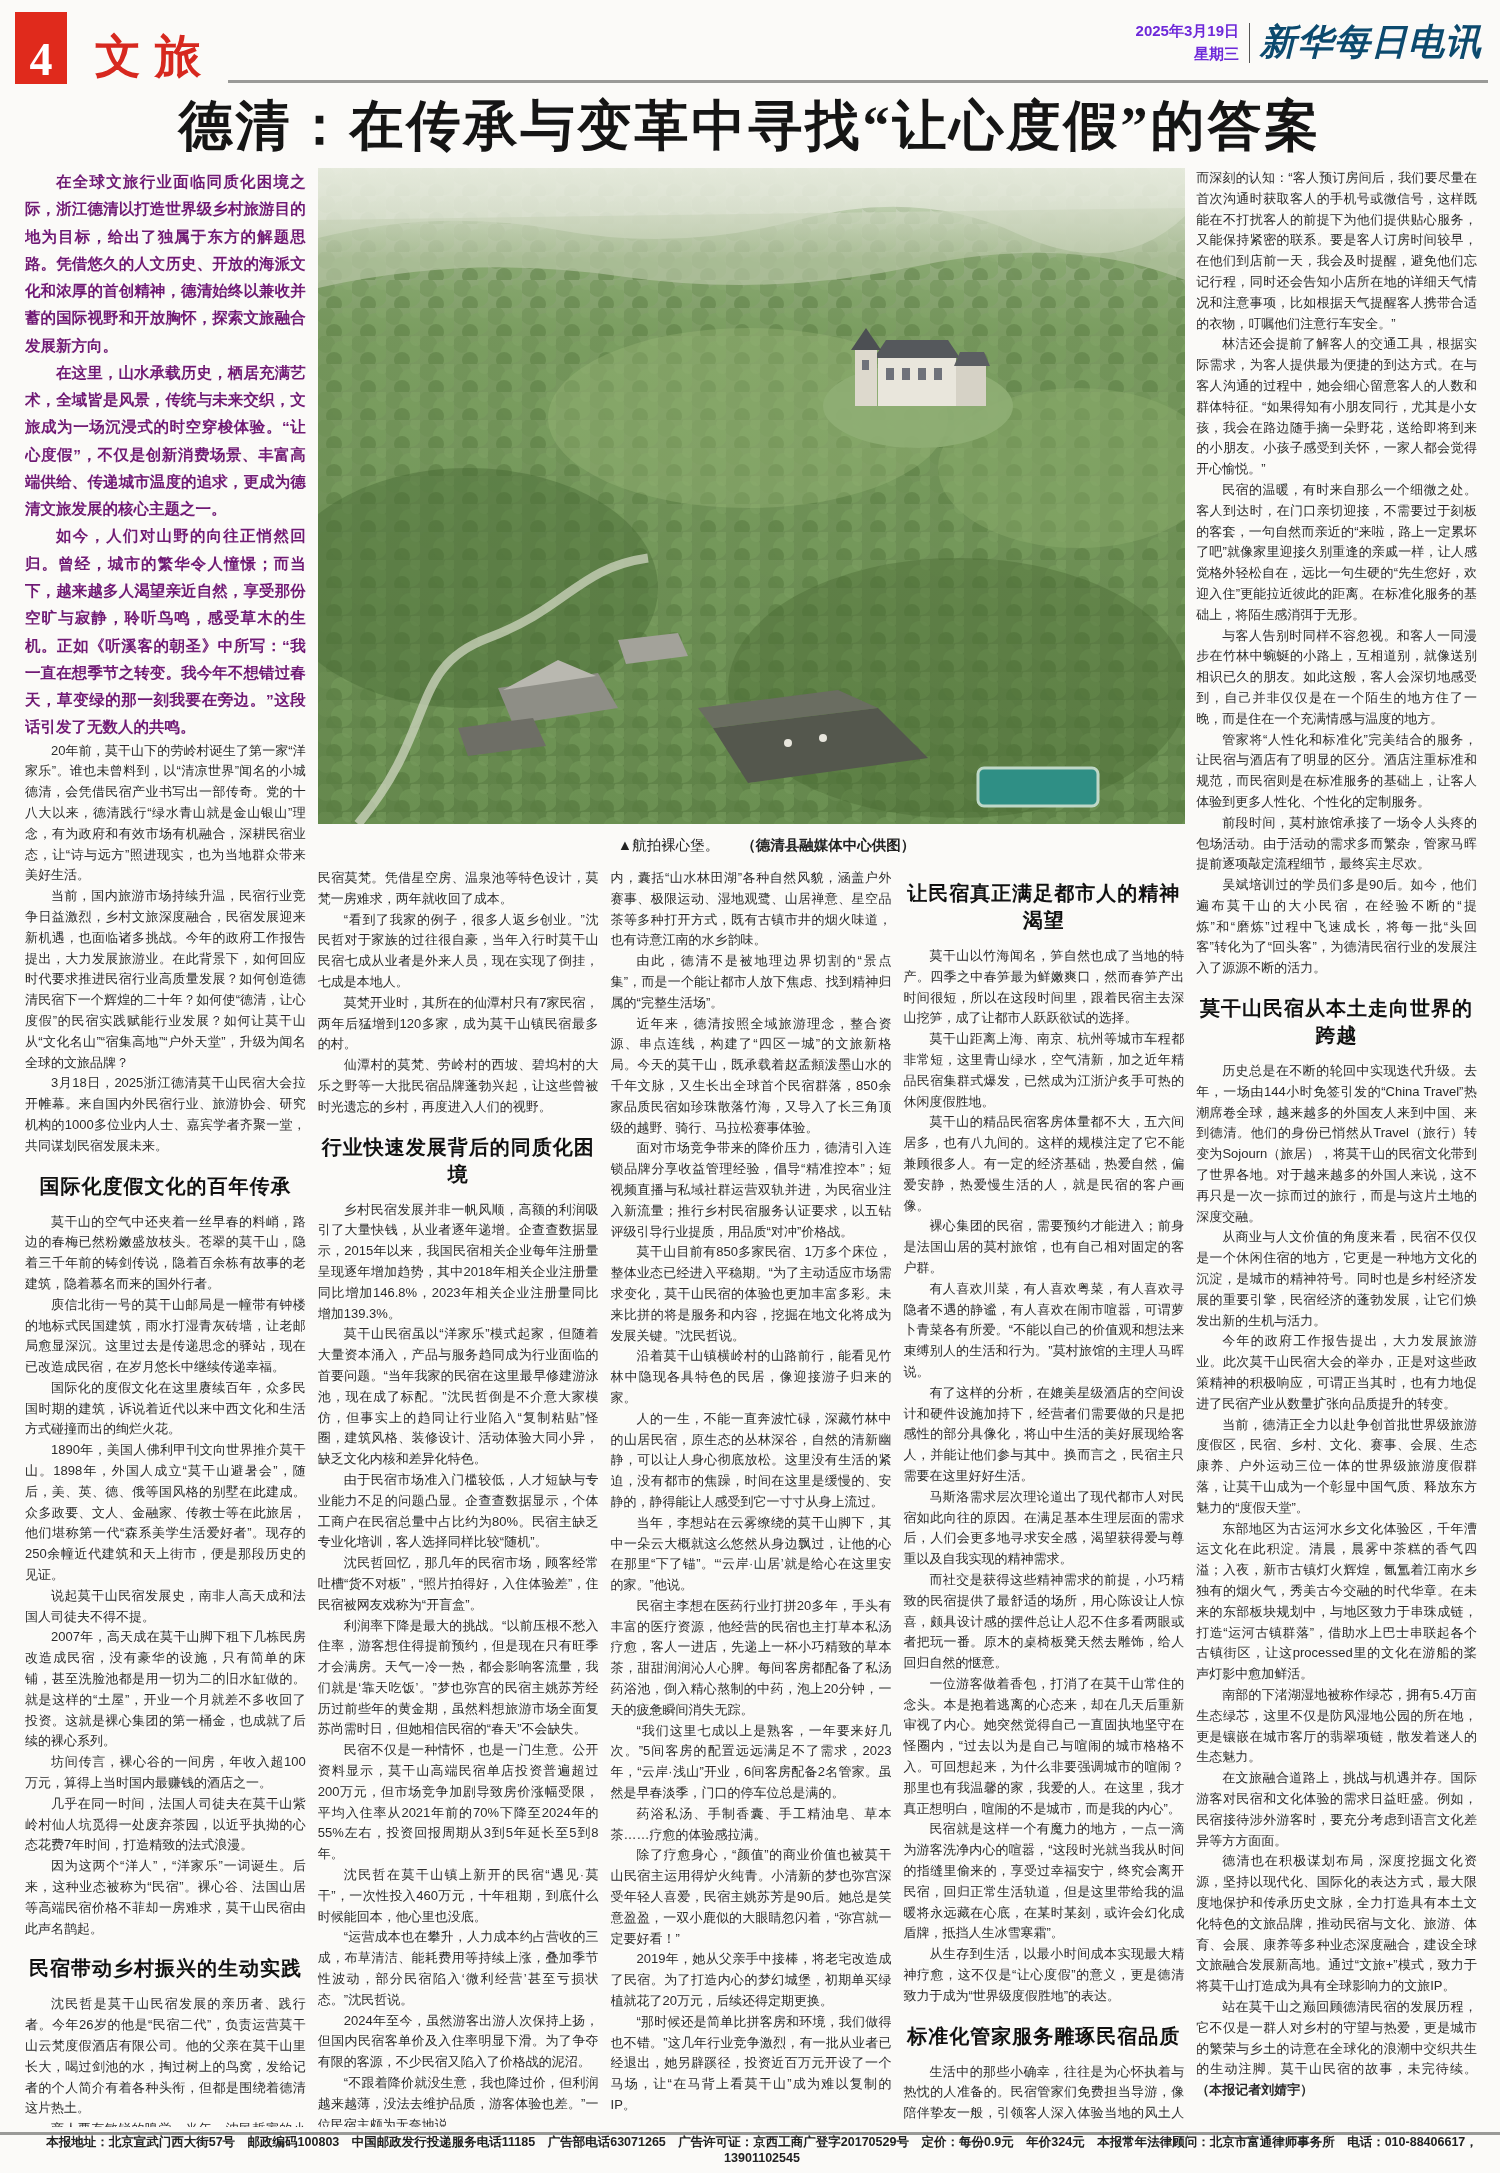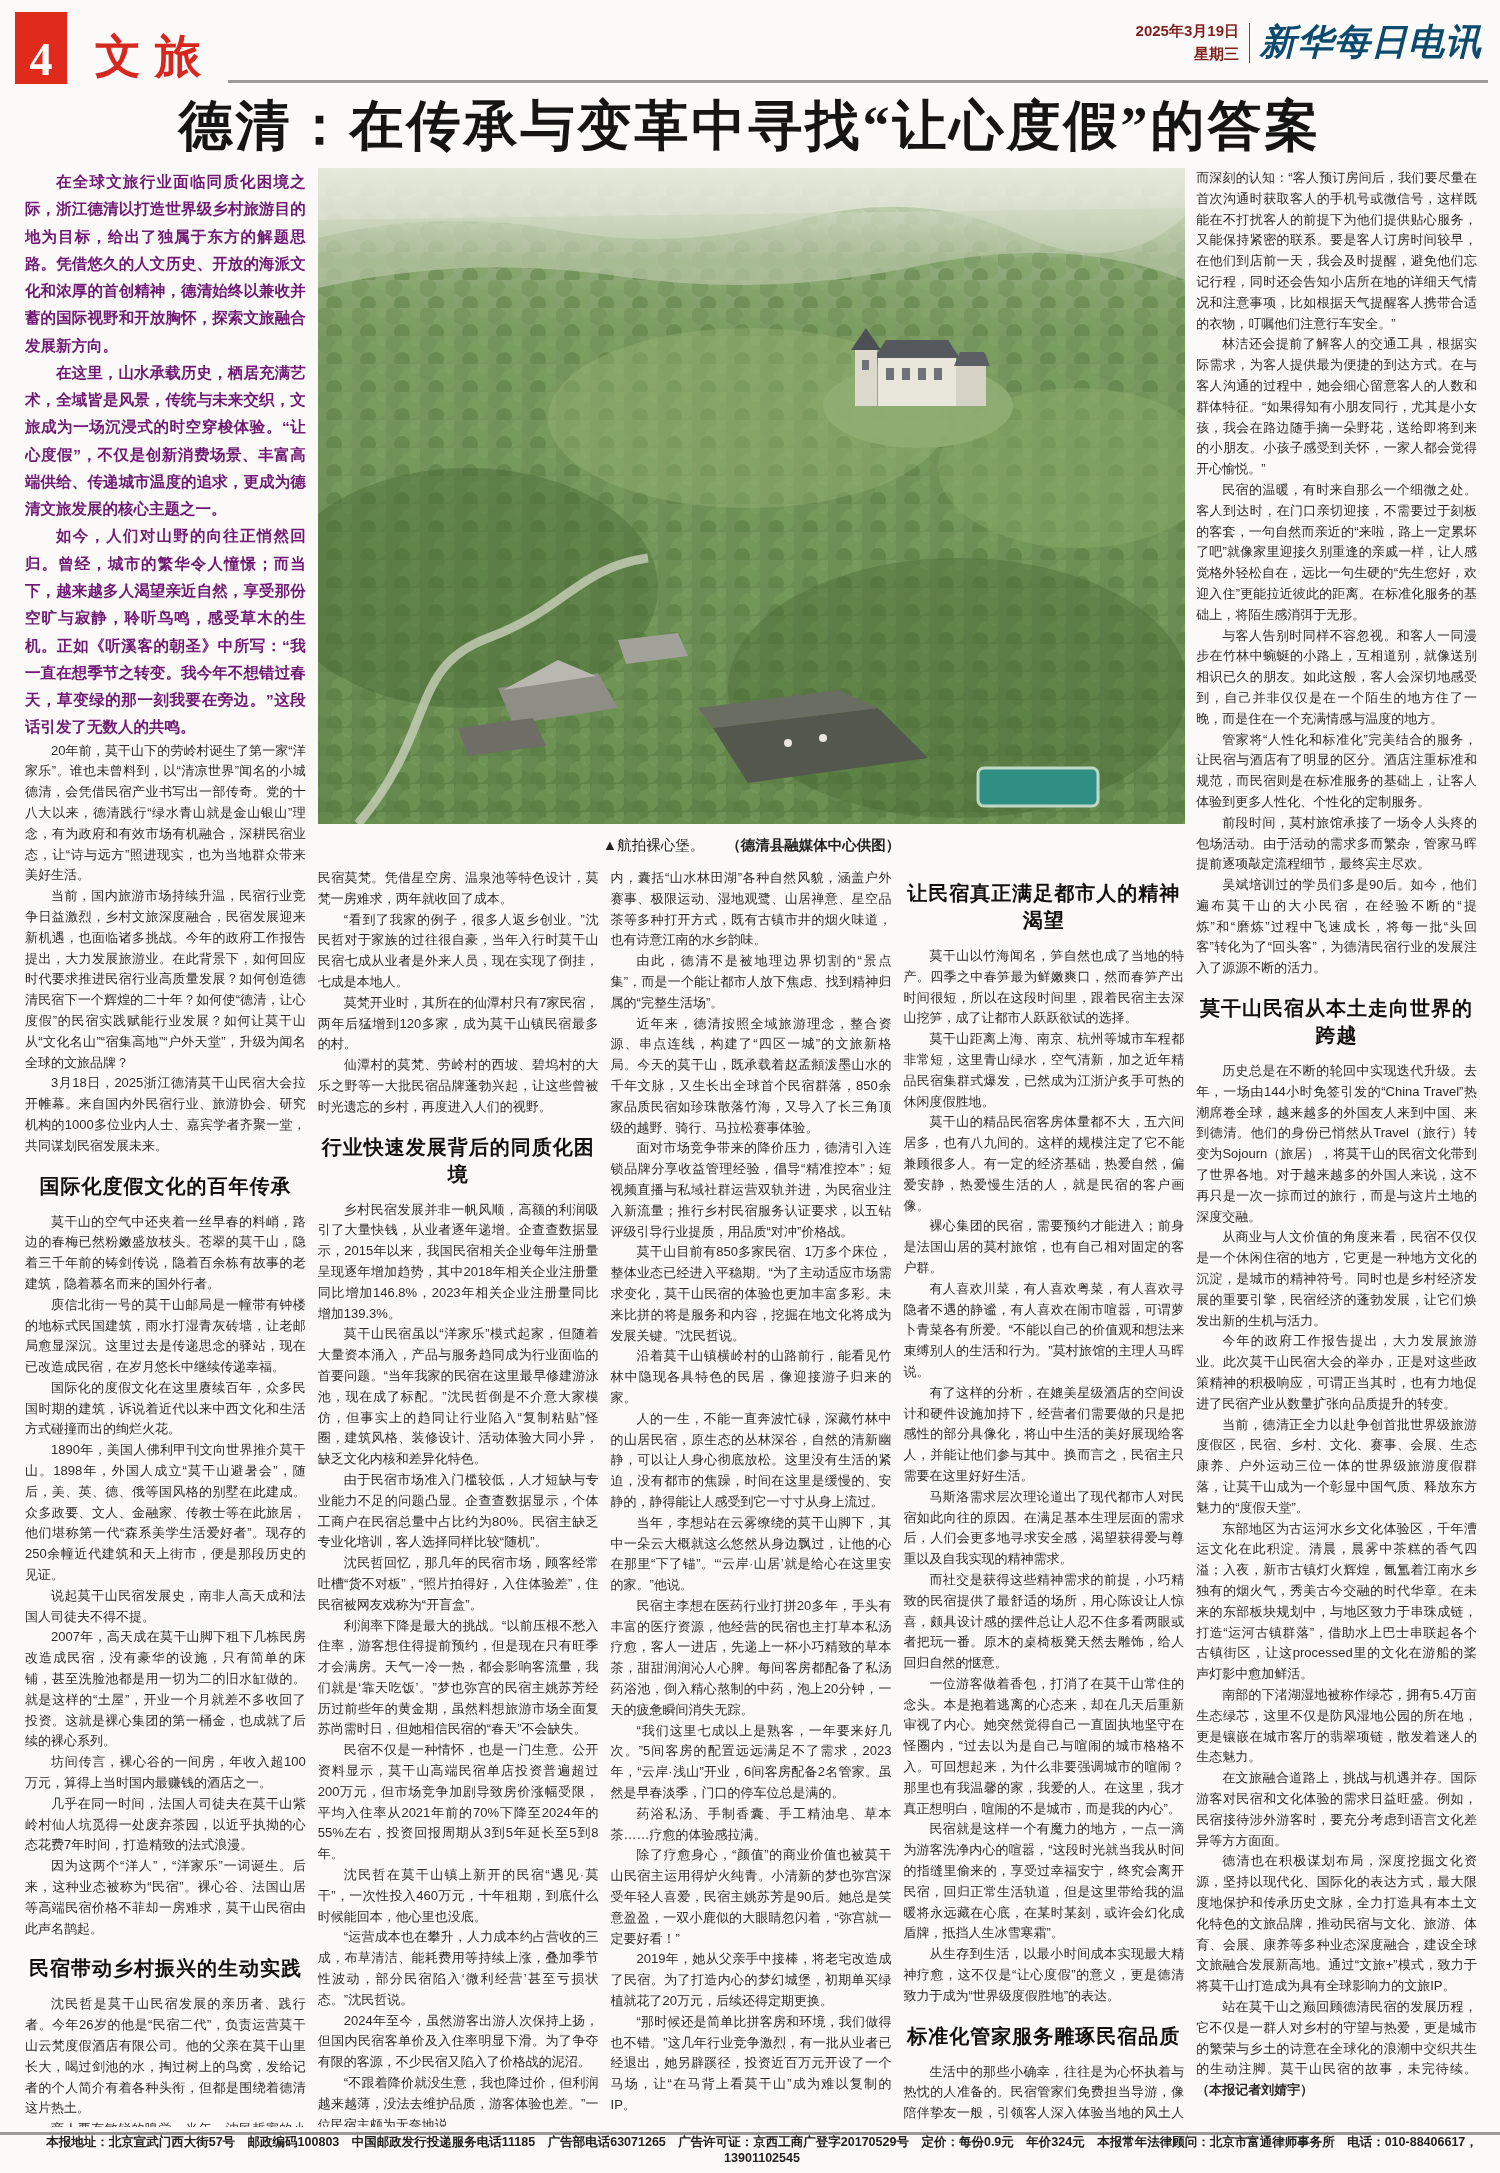--- a/index.html
+++ b/index.html
@@ -6,30 +6,30 @@
   .page{position:relative;width:1500px;height:2173px;background:#fbfaf8;margin:0 auto;overflow:hidden;
         font-family:"Liberation Sans","DejaVu Sans",sans-serif;color:#2a2a2a;}
   
   .pnum{position:absolute;left:15px;top:12px;width:52px;height:72px;background:#e02a1c;
         display:flex;align-items:flex-end;justify-content:center;}
   .pnum span{color:#fff;font-size:46px;font-weight:900;line-height:1.05;font-family:"Liberation Serif",serif;}
   .section-title{position:absolute;left:95px;top:26px;font-size:46px;font-weight:900;color:#d7281f;
         letter-spacing:14px;font-family:"Liberation Serif","DejaVu Serif",serif;text-align:center;}
   .hdr-rule{position:absolute;left:228px;right:12px;top:80px;height:3px;background:#9a9a98;}
   .hdr-right{position:absolute;right:18px;top:18px;display:flex;align-items:center;gap:10px;}
-  .date-block{text-align:right;font-size:15px;font-weight:700;color:#7f1d1d;line-height:1.5;}
+  .date-block{text-align:right;font-size:15px;font-weight:700;color:#6d28d9;line-height:1.5;}
   .vline{width:1px;height:40px;background:#555;}
   .masthead{color:#0c4a6e;font-size:36px;font-weight:900;font-style:italic;letter-spacing:1px;
         font-family:"Liberation Serif","DejaVu Serif",serif;}
   
   .headline{position:absolute;top:90px;left:0;width:100%;text-align:center;font-size:54px;font-weight:900;
         color:#151515;letter-spacing:3px;margin:0;font-family:"Liberation Serif","DejaVu Serif",serif;}
   
   .photo{position:absolute;left:318px;top:168px;width:867px;height:656px;overflow:hidden;background:#6f8f5a;}
-  .caption{position:absolute;left:318px;top:836px;width:867px;text-align:center;font-size:14.5px;color:#222;}
+  .caption{position:absolute;left:333px;top:836px;width:867px;text-align:center;font-size:14.5px;color:#222;}
   .caption .cap-label{font-family:"Liberation Serif",serif;}
   .caption .credit{font-weight:700;margin-left:18px;}
   
   .cols{position:absolute;left:25px;right:23px;top:168px;bottom:46px;display:flex;gap:12px;}
   .col{flex:1 1 0;overflow:hidden;}
   .col.c2,.col.c3{padding-top:700px;}
   .col.c4{padding-top:696px;}
   .col p{margin:0;font-size:13px;line-height:1.6;text-align:justify;text-indent:2em;color:#2b2b2b;}
   .col p.pc{text-indent:0;}
   .col p.lead{font-size:15.5px;line-height:1.76;font-weight:700;color:#701a75;}

